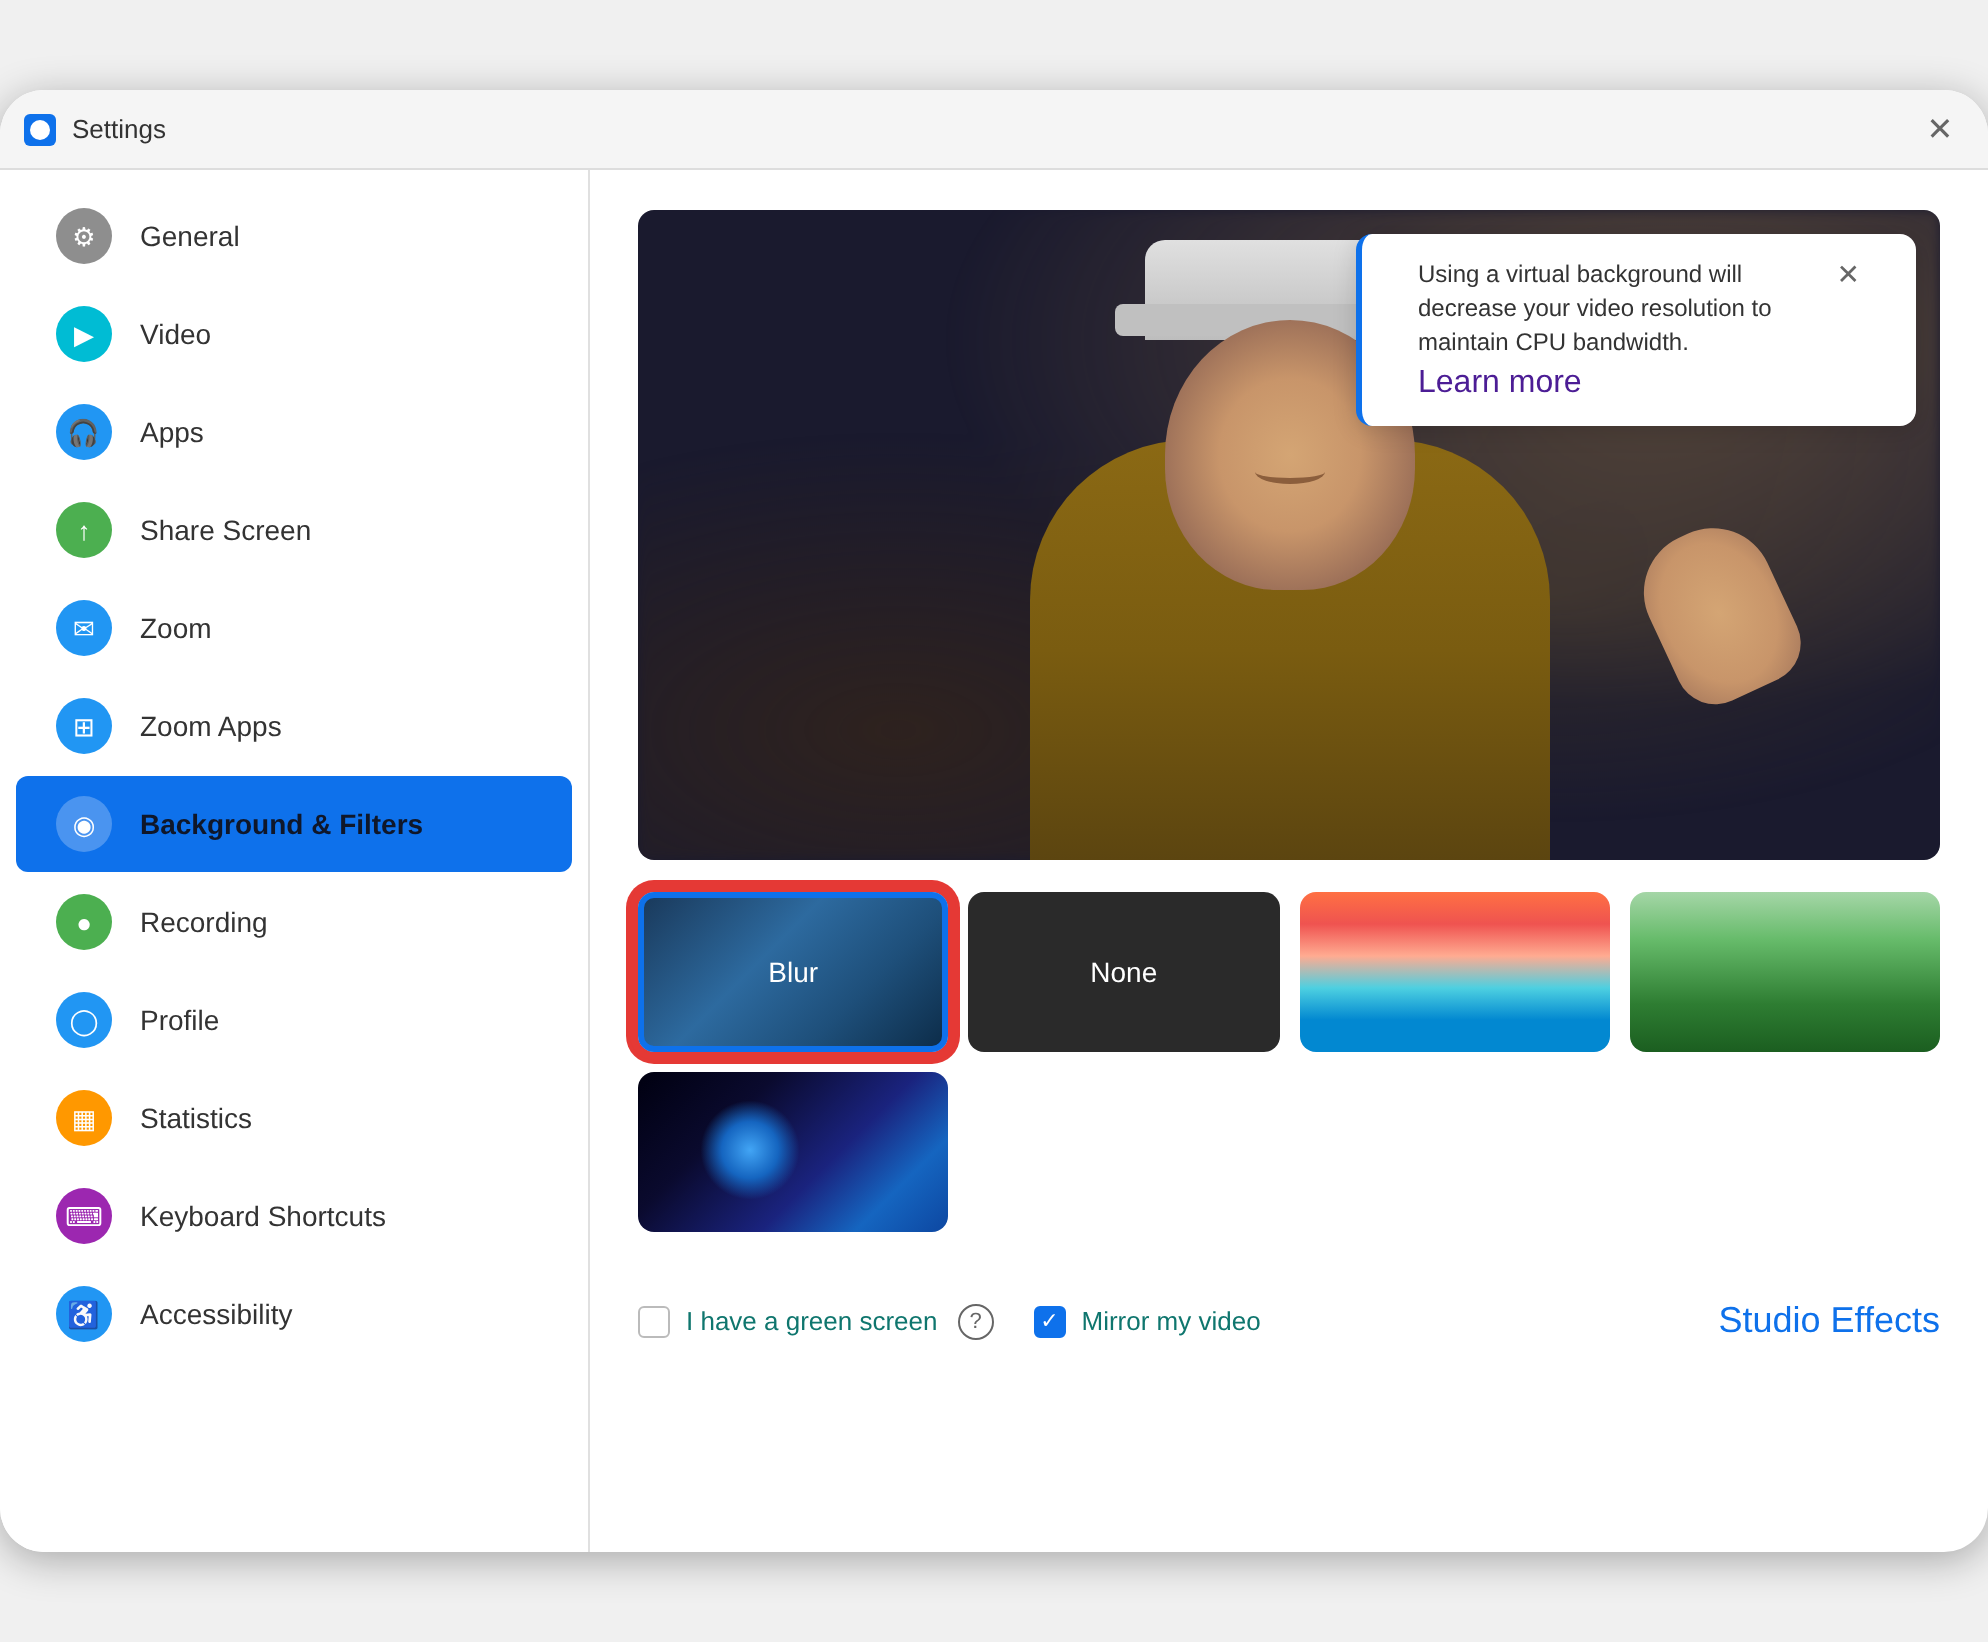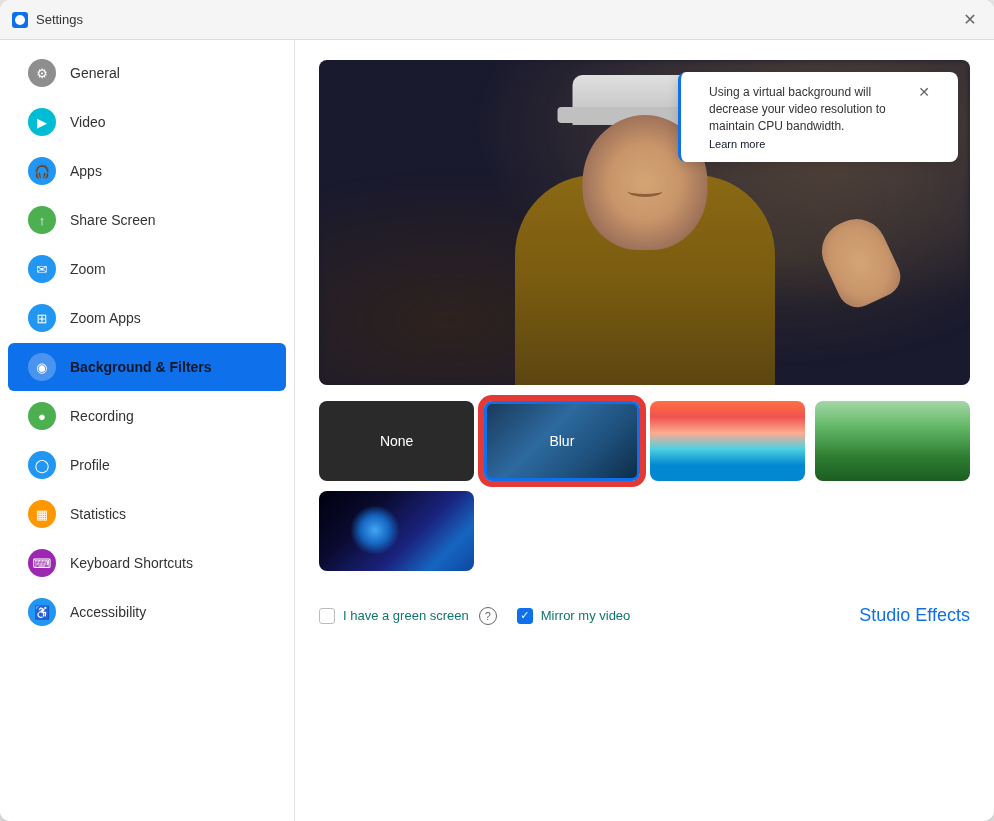--- a/index.html
+++ b/index.html
@@ -8,23 +8,23 @@
       background: #f0f0f0;
       display: flex;
       justify-content: center;
       align-items: center;
       width: 994px;
       height: 821px;
       overflow: hidden;
     }
     .window {
       width: 994px;
-      height: 821px;
+      height: 731px;
       background: #ffffff;
-      border-radius: 10px;
+      border-radius: 22px;
       box-shadow: 0 4px 20px rgba(0,0,0,0.3);
       display: flex;
       flex-direction: column;
       overflow: hidden;
     }
     .titlebar {
       height: 40px;
       background: #f5f5f5;
       border-bottom: 1px solid #ddd;
       display: flex;
@@ -198,22 +198,22 @@
       flex: 1;
       padding-right: 8px;
     }
     .tooltip-close {
       cursor: pointer;
       color: #666;
       font-size: 14px;
       flex-shrink: 0;
     }
     .tooltip-link {
-      font-size: 11px;
-      color: #0f172a;
+      font-size: 16px;
+      color: #4c1d95;
       cursor: pointer;
       text-decoration: none;
     }
     .tabs-row {
       display: flex;
       align-items: center;
       margin-bottom: 14px;
       gap: 0;
     }
     .tab {
@@ -457,28 +457,28 @@
             <span class="tooltip-text">Using a virtual background will decrease your video resolution to maintain CPU bandwidth.</span>
             <span class="tooltip-close">✕</span>
           </div>
           <a class="tooltip-link">Learn more</a>
         </div>
       </div>
 
 
       <div class="backgrounds-grid">
 
-        <div class="bg-item none-item">
-          <span>None</span>
-        </div>
-
         <div class="bg-item blur-item" style="border:3px solid #0e71eb;outline:3px solid #e53935;outline-offset:1px;">
           <div class="blur-item-inner">
             <span style="color:white;font-size:14px;font-weight:500;">Blur</span>
           </div>
+        </div>
+
+        <div class="bg-item none-item">
+          <span>None</span>
         </div>
 
         <div class="bg-item bridge-bg">
         </div>
 
         <div class="bg-item green-bg">
         </div>
 
         <div class="bg-item" style="background:linear-gradient(135deg,#000010 0%,#0a0a2e 30%,#1a237e 60%,#1565c0 80%,#0d47a1 100%);">
           <div class="space-glow"></div>

